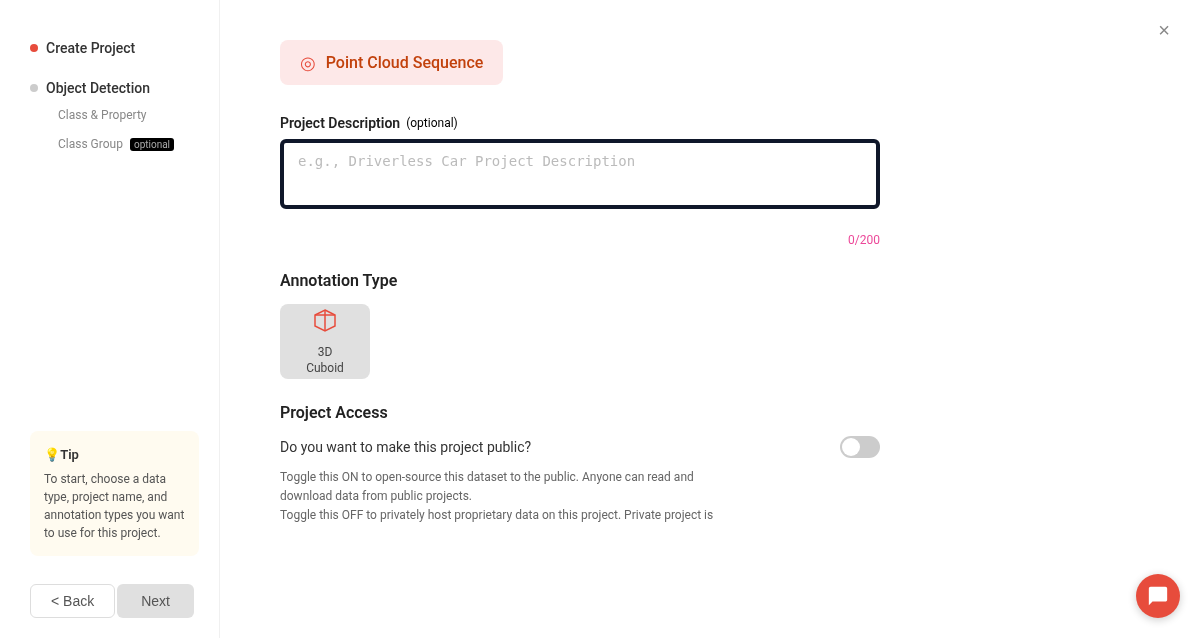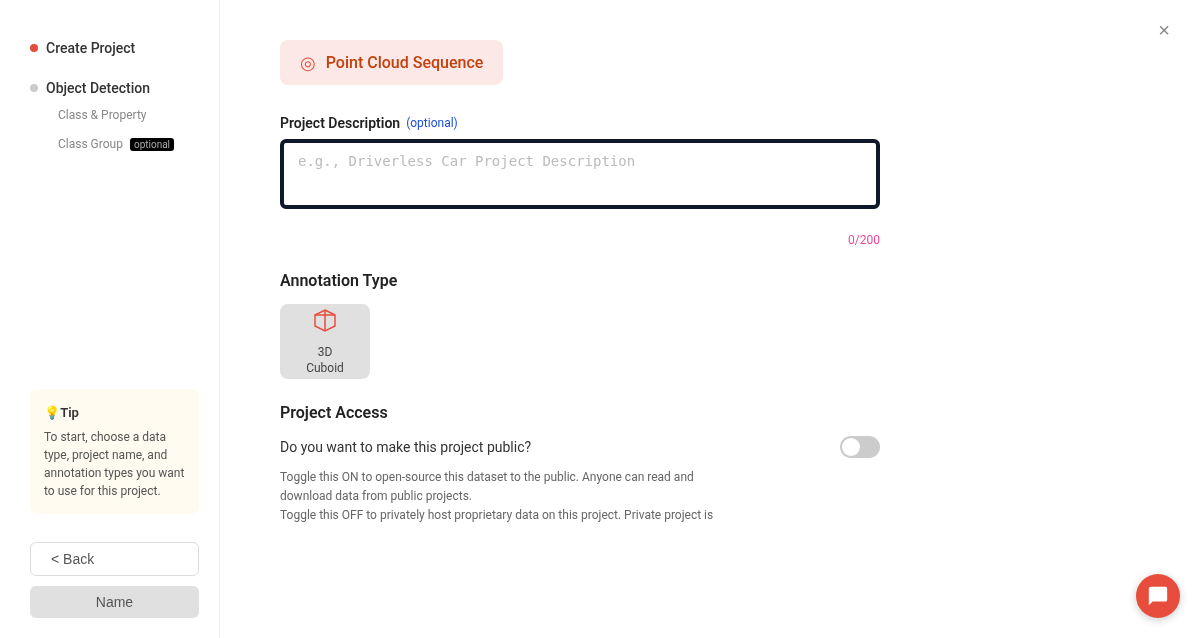--- a/index.html
+++ b/index.html
@@ -83,23 +83,22 @@
     .tip-title {
       font-size: 13px;
       font-weight: 600;
       color: #333;
       margin-bottom: 6px;
     }
 
     
     .nav-buttons {
       display: flex;
-      gap: 10px;
+      gap: 2px;
       margin-top: 20px;
-      flex-direction: column;
     }
     .btn-back {
       padding: 8px 20px;
       border: 1px solid #ddd;
       border-radius: 6px;
       background: #fff;
       font-size: 14px;
       color: #555;
       cursor: pointer;
       display: flex;
@@ -172,21 +171,21 @@
       font-size: 14px;
       font-weight: 600;
       color: #222;
       margin-bottom: 8px;
       display: flex;
       align-items: center;
       gap: 6px;
     }
     .field-label .optional {
       font-size: 12px;
-      color: #1d4ed8;
+      color: #000000;
       font-weight: 400;
     }
     .field-input {
       width: 100%;
       max-width: 600px;
       padding: 10px 14px;
       border: 1.5px solid #e74c3c;
       border-radius: 6px;
       font-size: 14px;
       color: #333;
@@ -325,21 +324,21 @@
     </div>
   </div>
 
   <div class="tip-box">
     <div class="tip-title">💡Tip</div>
     <div>To start, choose a data type, project name, and annotation types you want to use for this project.</div>
   </div>
 
   <div class="nav-buttons">
     <button class="btn-back">&lt; Back</button>
-    <button class="btn-next">Name</button>
+    <button class="btn-next">Next</button>
   </div>
 </div>
 
 <div class="main-content">
   <button class="close-btn">×</button>
 
   
   <div class="data-type-card">
     <span class="data-type-icon">◎</span>
     <span class="data-type-text">Point Cloud Sequence</span>

